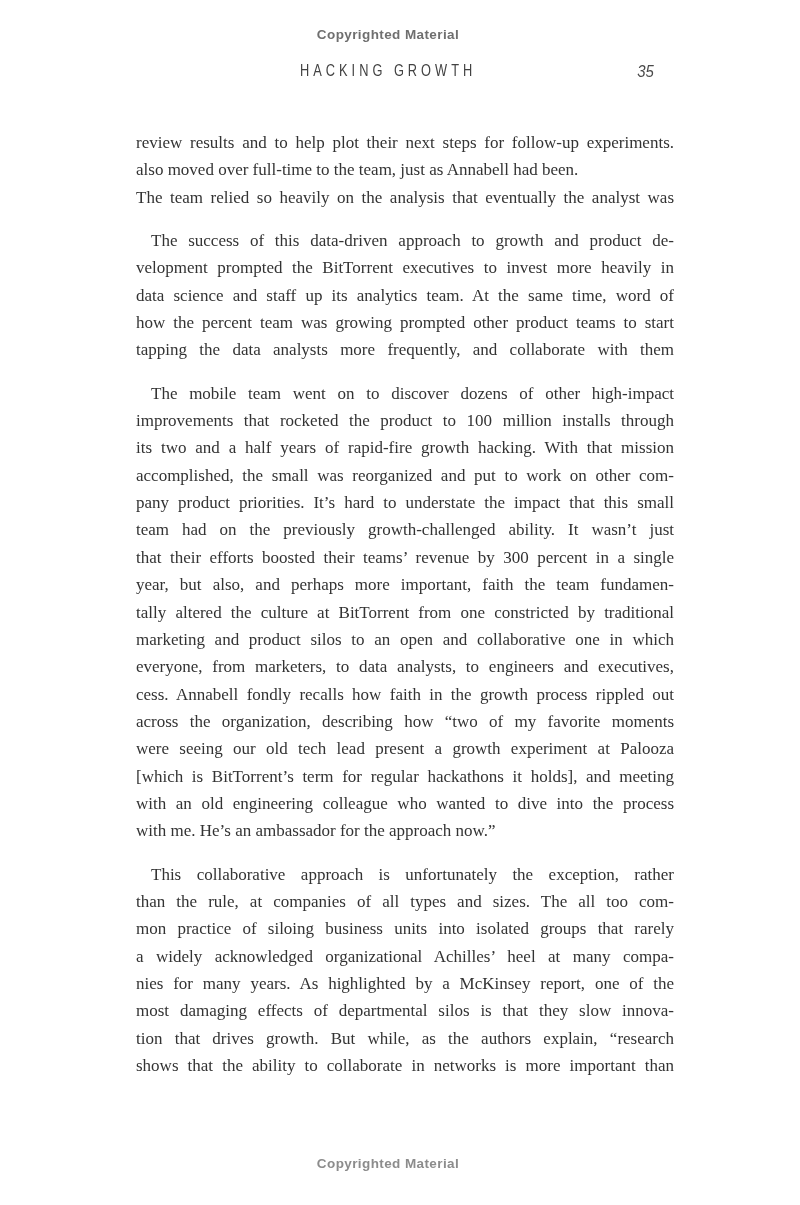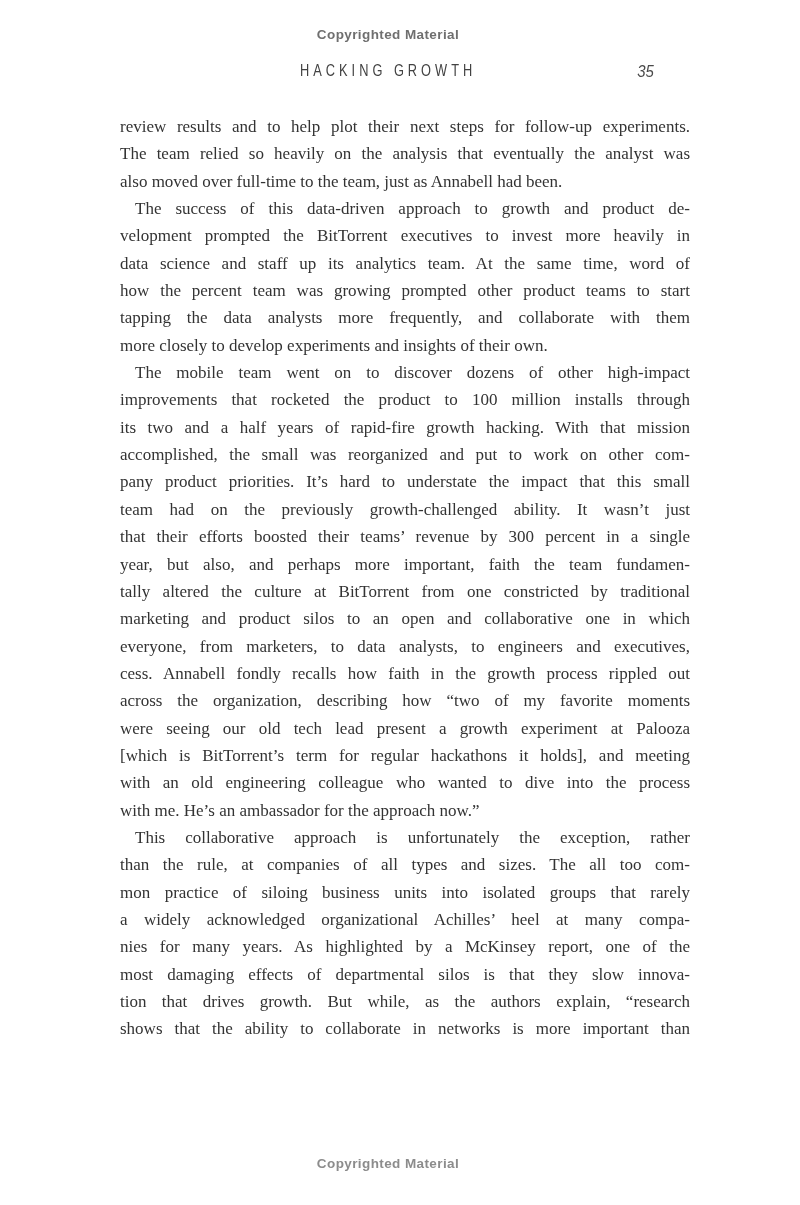--- a/index.html
+++ b/index.html
@@ -55,21 +55,21 @@
   
   .page-body {
     position: absolute;
     top: 113px;
     left: 120px;
     width: 570px;
     font-size: 17px;
     line-height: 27.35px;
     color: #333333;
   }
-  .paragraph { margin: 0; }
+  .paragraph { margin: 16px; }
   .line {
     text-align: justify;
     text-align-last: justify;
     -moz-text-align-last: justify;
     white-space: normal;
   }
   .line.para-end {
     text-align-last: left;
     -moz-text-align-last: left;
   }
@@ -95,30 +95,29 @@
   <div class="copyright-top">Copyrighted Material</div>
 
   <div class="running-head">
     <span class="book-title">HACKING GROWTH</span>
     <span class="page-number">35</span>
   </div>
 
   <main class="page-body">
       <div class="paragraph">
         <div class="line">review results and to help plot their next steps for follow-up experiments.</div>
+        <div class="line para-end">also moved over full-time to the team, just as Annabell had been.</div>
         <div class="line">The team relied so heavily on the analysis that eventually the analyst was</div>
-        <div class="line para-end">also moved over full-time to the team, just as Annabell had been.</div>
       </div>
       <div class="paragraph">
         <div class="line indent">The success of this data-driven approach to growth and product de-</div>
         <div class="line">velopment prompted the BitTorrent executives to invest more heavily in</div>
         <div class="line">data science and staff up its analytics team. At the same time, word of</div>
         <div class="line">how the percent team was growing prompted other product teams to start</div>
         <div class="line">tapping the data analysts more frequently, and collaborate with them</div>
-        <div class="line para-end">more closely to develop experiments and insights of their own.</div>
       </div>
       <div class="paragraph">
         <div class="line indent">The mobile team went on to discover dozens of other high-impact</div>
         <div class="line">improvements that rocketed the product to 100 million installs through</div>
         <div class="line">its two and a half years of rapid-fire growth hacking. With that mission</div>
         <div class="line">accomplished, the small was reorganized and put to work on other com-</div>
         <div class="line">pany product priorities. It’s hard to understate the impact that this small</div>
         <div class="line">team had on the previously growth-challenged ability. It wasn’t just</div>
         <div class="line">that their efforts boosted their teams’ revenue by 300 percent in a single</div>
         <div class="line">year, but also, and perhaps more important, faith the team fundamen-</div>

